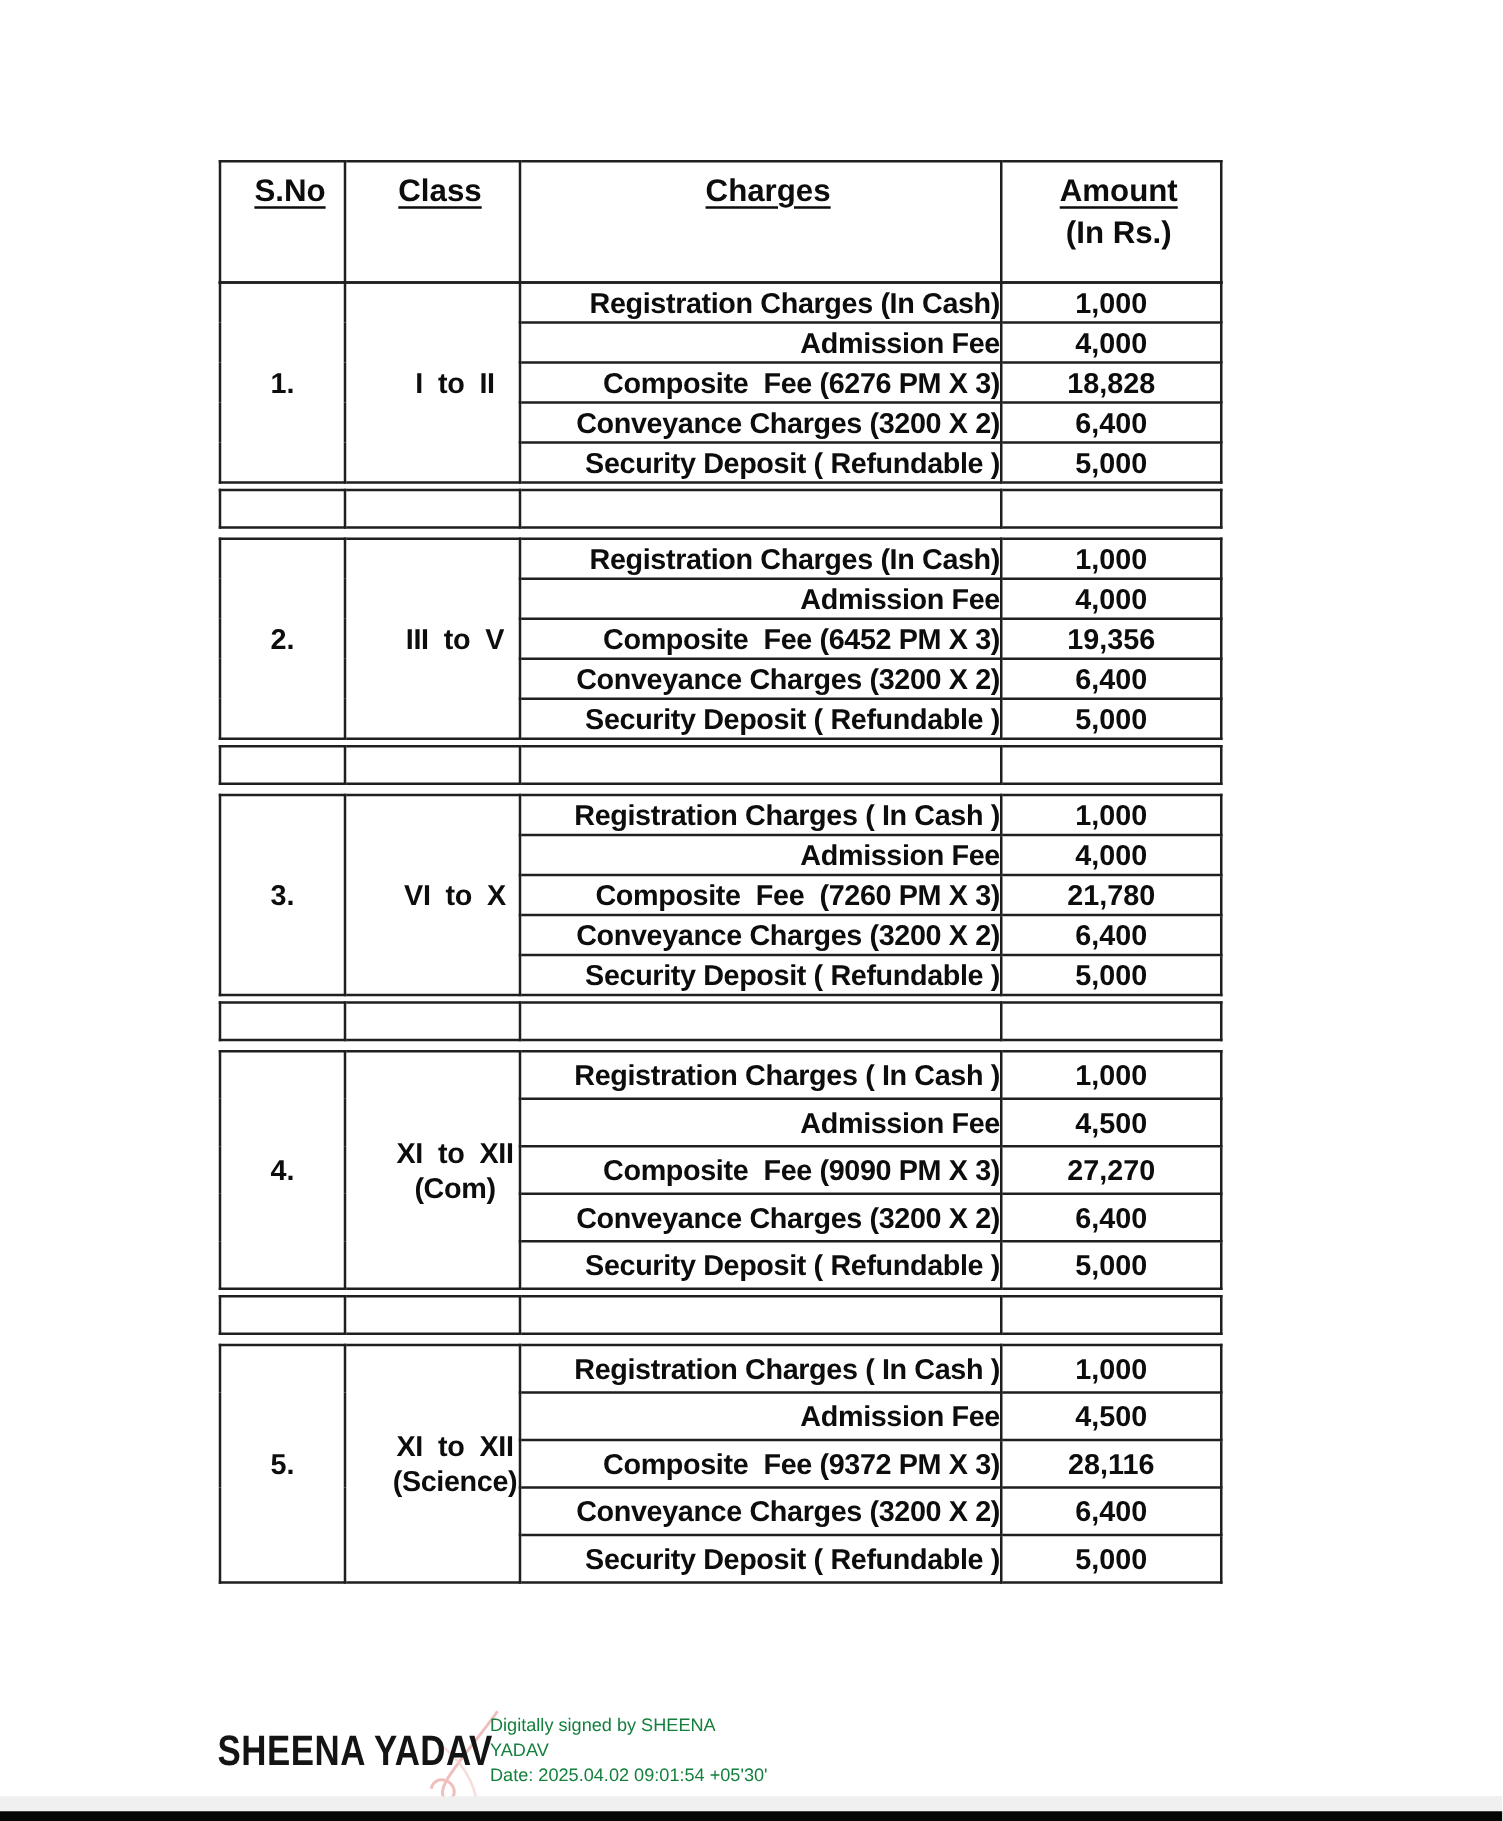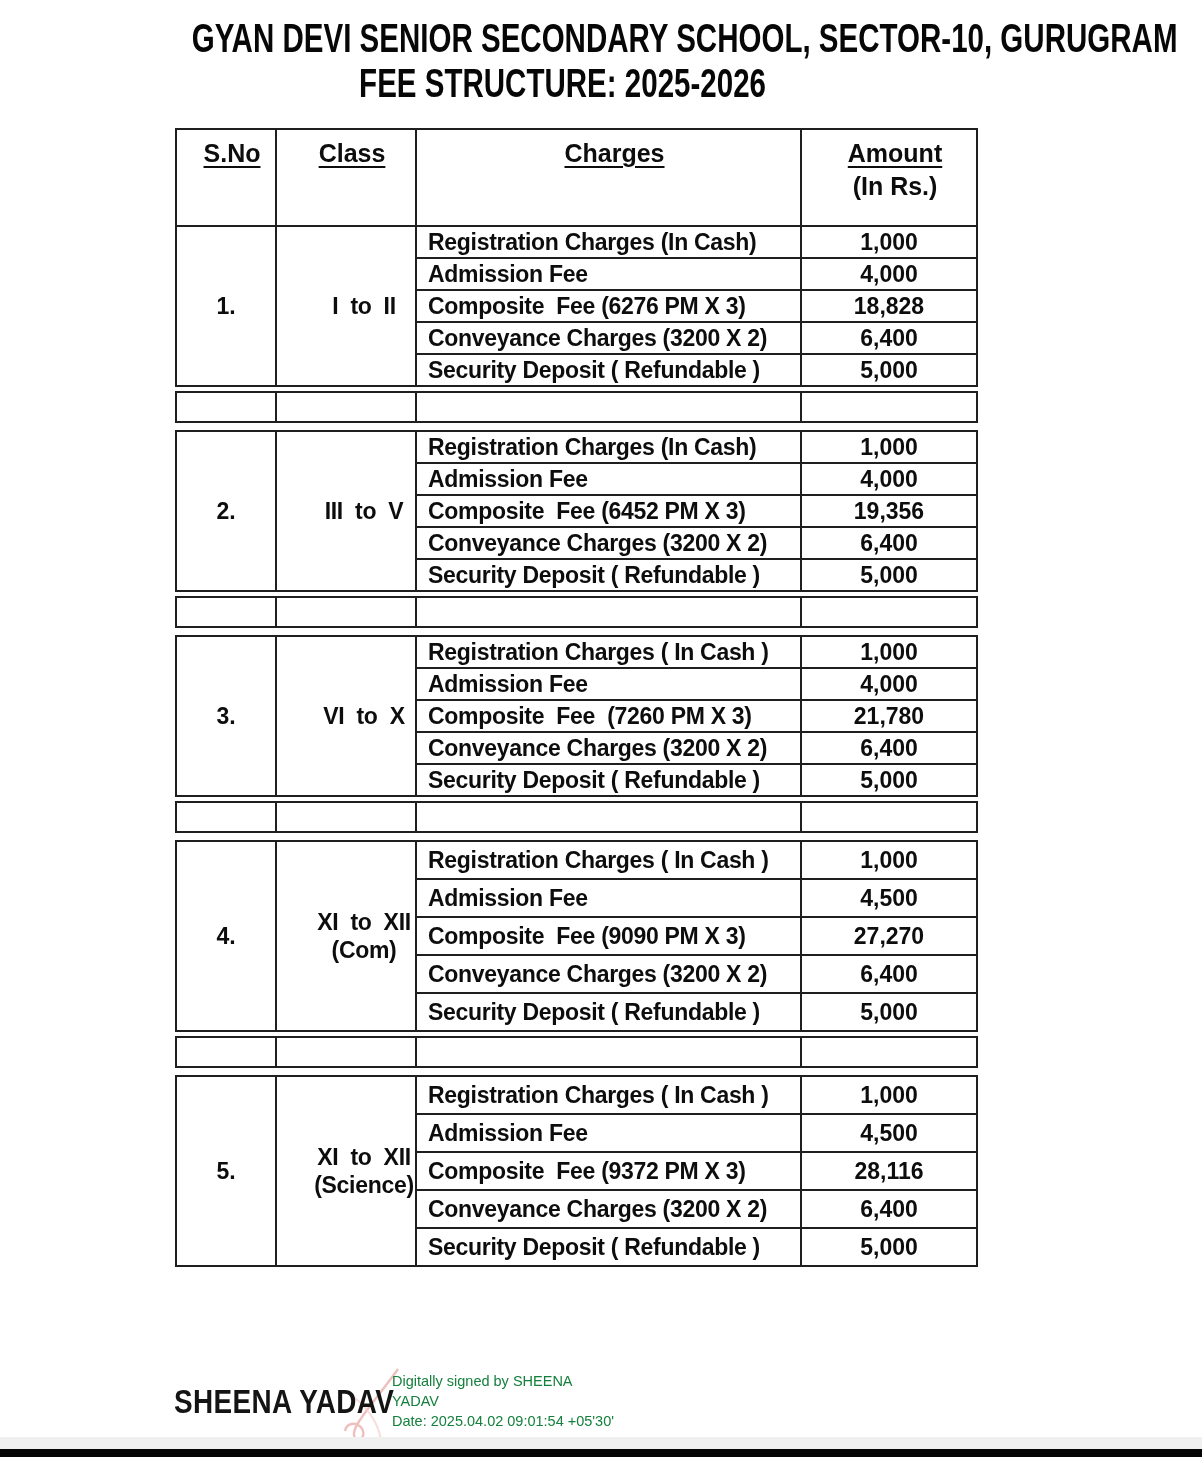--- a/index.html
+++ b/index.html
@@ -19,21 +19,21 @@
   table { border-collapse:collapse; table-layout:fixed; width:801px; }
   col.c1 { width:100px; } col.c2 { width:140px; } col.c3 { width:385px; } col.c4 { width:176px; }
   td { border:2px solid #1f1f1f; font-weight:700; font-size:23px; letter-spacing:-0.3px;
        vertical-align:middle; text-align:center; overflow:hidden; }
   table.hdr { margin-bottom:-2px; }
   table.hdr td { height:97px; vertical-align:top; padding-top:9px; font-size:25px; letter-spacing:0;padding-left:12px; }
   .u { text-decoration:underline; text-underline-offset:4px; }
   table.hdr .sub { display:block; text-decoration:none; margin-top:4px; }
   table.sec tr { height:32px; }
   table.sec.tall tr { height:38px; }
-  td.chg { text-align:left; padding-left:11px; white-space:pre-wrap; }
+  td.chg { text-align:right; padding-left:11px; white-space:pre-wrap; }
   td.cls { word-spacing:6px; line-height:28px;padding-left:36px; }
   td.cls span { display:block; }
   td.sno, td.amt { letter-spacing:0; font-size:23px; }
   table.spacer { margin:4px 0 7px 0; }
   table.spacer tr { height:30px; }
   
   .sig-name {
     position:absolute; left:174px; top:1382px; font-size:34px; font-weight:700;
     letter-spacing:0.5px; line-height:38px; color:#141414;
     transform:scaleX(0.82); transform-origin:0 50%; white-space:nowrap;
@@ -45,24 +45,20 @@
   }
   
   .edge-strip { position:absolute; left:0; right:0; bottom:8px; height:12px; background:#f0f0f0; }
   .break-bar  { position:absolute; left:0; right:0; bottom:0;  height:8px;  background:#050505; }
 </style>
 </head>
 <body>
 
 <div class="page">
 
-  <div class="title">
-    <span class="sq">GYAN DEVI SENIOR SECONDARY SCHOOL, SECTOR-10, GURUGRAM</span><br>
-    <span class="sq">FEE STRUCTURE: 2025-2026</span>
-  </div>
 
   <div class="tablewrap">
 
     <table class="hdr">
       <colgroup>
           <col class="c1">
           <col class="c2">
           <col class="c3">
           <col class="c4">
         </colgroup>

